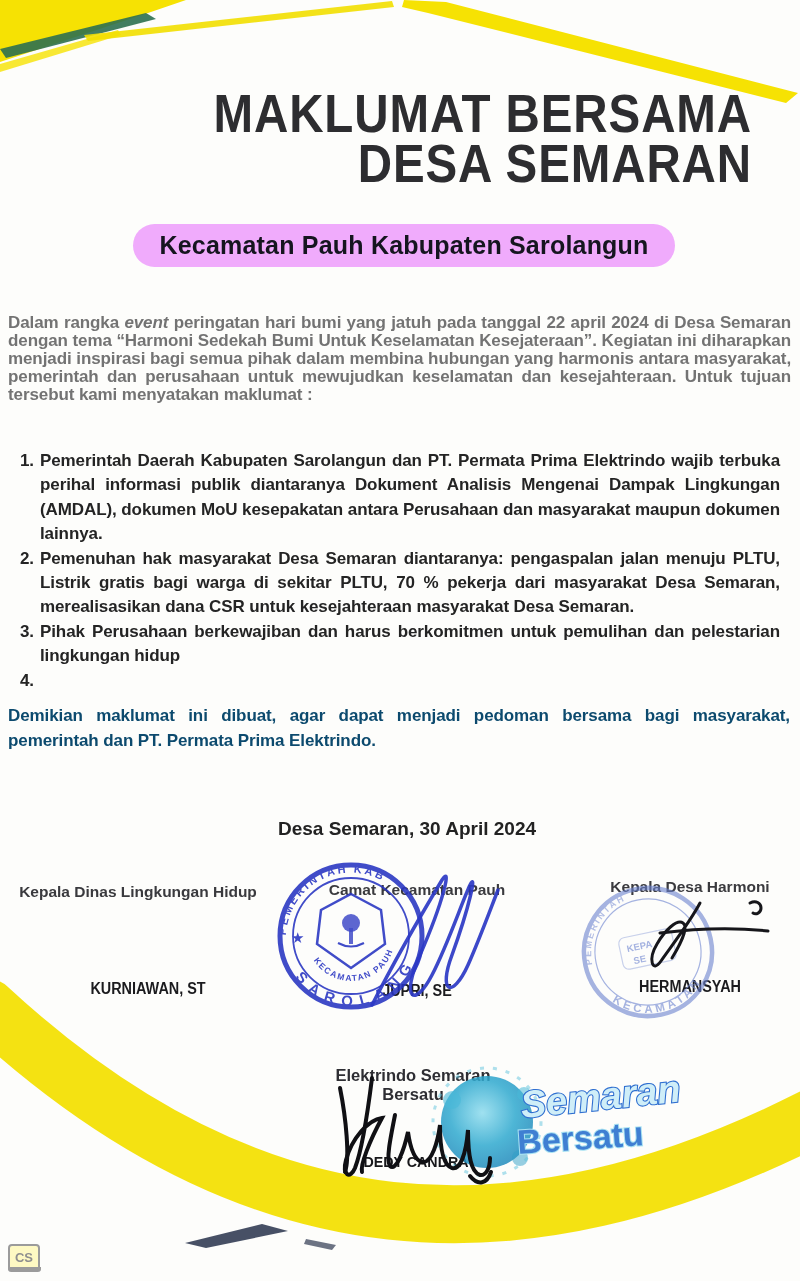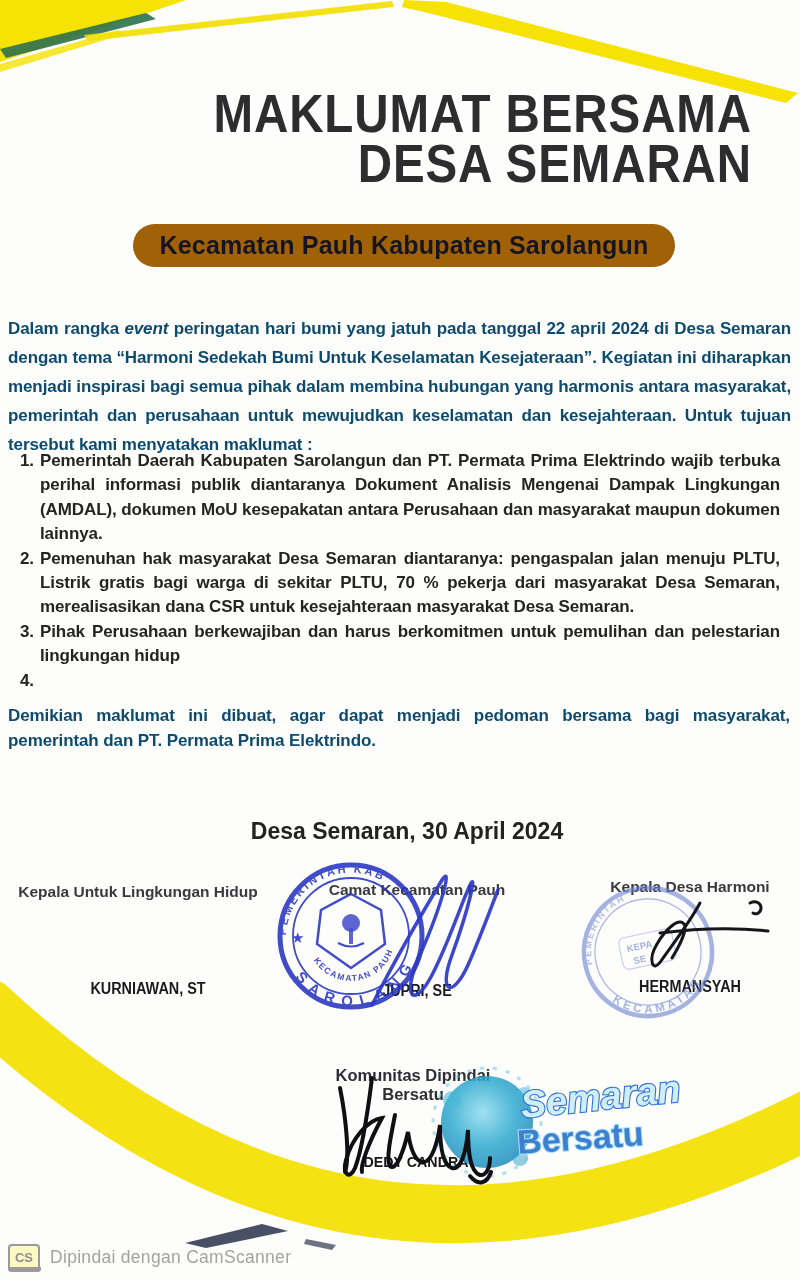--- a/index.html
+++ b/index.html
@@ -7,33 +7,33 @@
     width:800px;height:1281px;overflow:hidden;position:relative;
     background:#fdfdfb;
     font-family:"Liberation Sans", sans-serif;
   }
   .abs{position:absolute;}
   
   .title{top:88px;left:0;right:0;text-align:right;color:#2d2d30;font-weight:bold;}
   .title .t-line{font-size:54px;line-height:50px;letter-spacing:1px;transform:scaleX(.88);transform-origin:center;}
   
   .badge-wrap{top:224px;left:0;right:-8px;text-align:center;}
-  .badge{display:inline-block;background:#a16207;color:#15151f;font-weight:bold;
+  .badge{display:inline-block;background:#f0abfc;color:#15151f;font-weight:bold;
          font-size:25px;padding:7px 26px;border-radius:26px;letter-spacing:.2px;}
   
   .intro{top:314px;left:8px;right:9px;text-align:justify;font-size:17px;font-weight:bold;
-         line-height:29px;color:#0c4a6e;letter-spacing:-.1px;}
+         line-height:18px;color:#737373;letter-spacing:-.1px;}
   .intro .em{font-style:italic;}
   .list{top:449px;left:20px;right:20px;margin:0;padding:0;list-style:none;
         font-size:17px;font-weight:bold;line-height:24.4px;color:#242424;letter-spacing:-.1px;}
   .list li{position:relative;padding-left:20px;text-align:justify;}
   .list .num{position:absolute;left:0;top:0;}
   .closing{top:704px;left:8px;right:10px;text-align:justify;font-size:17px;font-weight:bold;
            line-height:24.6px;color:#0c4a6e;letter-spacing:-.1px;}
-  .date{top:818px;left:14px;right:0;text-align:center;font-size:23px;font-weight:bold;color:#222;}
+  .date{top:818px;left:14px;right:0;text-align:center;font-size:19px;font-weight:bold;color:#222;}
   
   .sig-title{font-weight:bold;color:#3a3a3e;text-align:center;font-size:15.5px;line-height:19px;}
   .sig-left{top:882px;left:18px;width:240px;}
   .sig-mid{top:880px;left:327px;width:180px;}
   .sig-right{top:877px;left:608px;width:164px;}
   .sig-name{font-weight:bold;color:#1b1b1e;text-align:center;font-size:16px;
             transform:scaleX(.9);transform-origin:center;white-space:nowrap;}
   .name-left{top:980px;left:48px;width:200px;}
   .name-mid{top:982px;left:337px;width:160px;}
   .name-right{top:978px;left:610px;width:160px;}
@@ -72,35 +72,34 @@
   <li><span class="num">2.</span><span>Pemenuhan hak masyarakat Desa Semaran diantaranya: pengaspalan jalan menuju PLTU, Listrik gratis bagi warga di sekitar PLTU, 70 % pekerja dari masyarakat Desa Semaran, merealisasikan dana CSR untuk kesejahteraan masyarakat Desa Semaran.</span></li>
   <li><span class="num">3.</span><span>Pihak Perusahaan berkewajiban dan harus berkomitmen untuk pemulihan dan pelestarian lingkungan hidup</span></li>
   <li><span class="num">4.</span></li>
 </ol>
 
 <div class="abs closing content">Demikian maklumat ini dibuat, agar dapat menjadi pedoman bersama bagi masyarakat, pemerintah dan PT. Permata Prima Elektrindo.</div>
 
 <div class="abs date content">Desa Semaran, 30 April 2024</div>
 
 <div class="abs sig-title sig-left content">
-  <div>Kepala Untuk Lingkungan Hidup</div>
+  <div>Kepala Dinas Lingkungan Hidup</div>
 </div>
 <div class="abs sig-title sig-mid content">Camat Kecamatan Pauh</div>
 <div class="abs sig-title sig-right content">Kepala Desa Harmoni</div>
 
 <div class="abs sig-name name-left content">KURNIAWAN, ST</div>
 <div class="abs sig-name name-mid content">JUPRI, SE</div>
 <div class="abs sig-name name-right content">HERMANSYAH</div>
 
-<div class="abs community-title content">Komunitas Dipindai Bersatu</div>
+<div class="abs community-title content">Elektrindo Semaran Bersatu</div>
 <div class="abs community-name content">DEDY CANDRA</div>
 
 <div class="abs footer">
   <div class="cs-icon">CS</div>
-  <div class="footer-text">Dipindai dengan CamScanner</div>
 </div>
 
 <svg class="abs deco" viewBox="0 0 800 1281" width="800" height="1281" xmlns="http://www.w3.org/2000/svg">
   <defs>
     <radialGradient id="tealGrad" cx="45%" cy="40%" r="65%">
       <stop offset="0%" stop-color="#8fdcee"></stop>
       <stop offset="55%" stop-color="#2fa9cf"></stop>
       <stop offset="100%" stop-color="#1f87ba"></stop>
     </radialGradient>
     <path id="arcTopM" d="M -61,24 A 65,65 0 1 1 61,24"></path>

